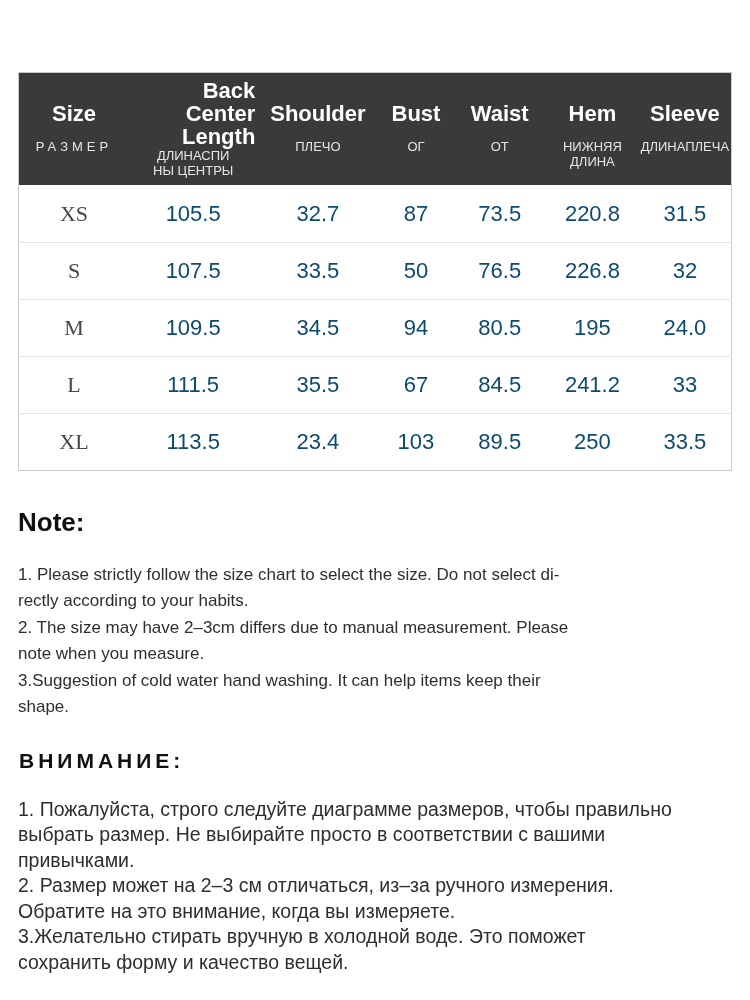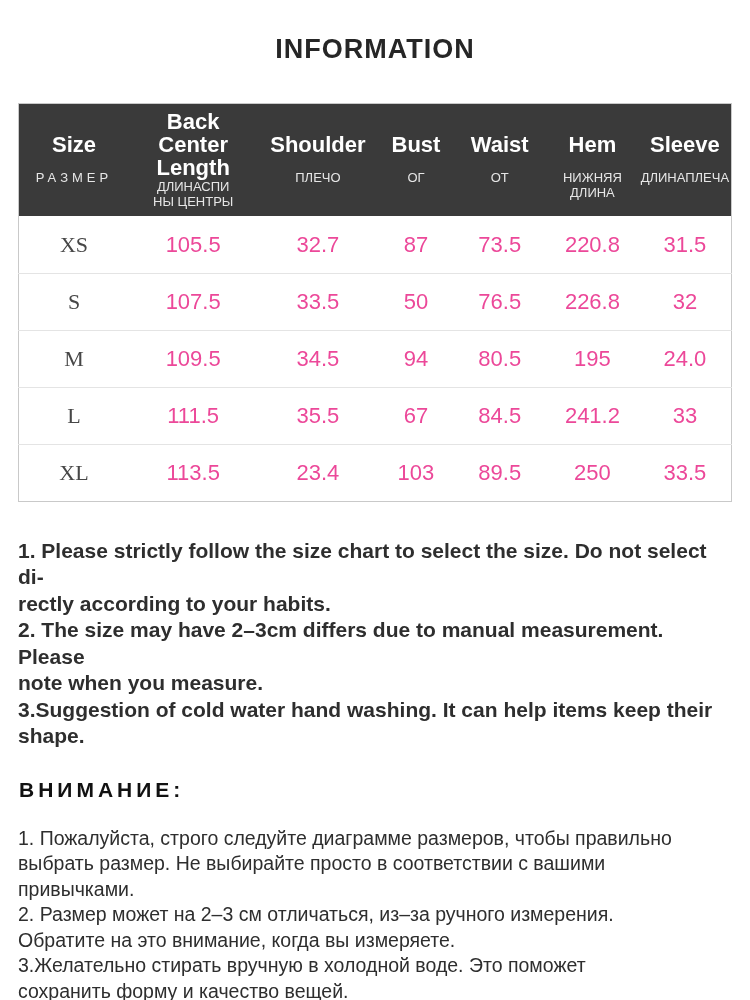--- a/index.html
+++ b/index.html
@@ -37,56 +37,56 @@
     padding: 6px 2px;
     vertical-align: middle;
   }
   .h-en {
     display: flex; align-items: center; justify-content: center;
     min-height: 50px;
     font-size: 22px;
     font-weight: bold;
     line-height: 1.05;
     white-space: pre-line;
+    text-align: right;
   }
   .h-ru {
     display: flex; align-items: flex-start; justify-content: center;
     min-height: 30px;
     margin-top: 1px;
     font-size: 13px;
     color: #e6e6e6;
     line-height: 1.15;
     white-space: pre-line;
   }
   .h-ru.spaced { letter-spacing: 4px; text-align: center; }
   table.size-table tbody td {
     height: 57px;
     text-align: center;
     vertical-align: middle;
     font-size: 22px;
-    color: #ec4899;
+    color: #0c4a6e;
   }
   table.size-table tbody td.size-cell { color: #474747; font-family: Liberation Serif, serif; }
   table.size-table tbody tr + tr td { border-top: 1px solid #e4e4e4; }
 
   
   .notes-en { margin-top: 36px; }
   .notes-en h2 {
     margin: 0;
     font-size: 26px;
     font-weight: bold;
     color: #111111;
   }
   .notes-en .note-body {
     margin-top: 24px;
-    font-size: 21px;
+    font-size: 17px;
     line-height: 26.5px;
     color: #2e2e2e;
     white-space: pre-line;
-    font-weight: bold;
   }
 
   .notes-ru { margin-top: 28px; }
   .notes-ru h2 {
     margin: 1px;
     font-size: 21px;
     font-weight: bold;
     letter-spacing: 4px;
     color: #111111;
   }
@@ -96,21 +96,20 @@
     line-height: 25.5px;
     color: #2e2e2e;
     white-space: pre-line;
   }
 </style>
 </head>
 <body>
 
 <div class="page">
 
-  <h1 class="title">INFORMATION</h1>
 
   <table class="size-table">
     <colgroup>
       <col style="width:15.5%">
         <col style="width:18%">
         <col style="width:17%">
       <col style="width:10.5%">
         <col style="width:13%">
         <col style="width:13%">
         <col style="width:13%">
@@ -193,20 +192,21 @@
         <td>23.4</td>
         <td>103</td>
         <td>89.5</td>
         <td>250</td>
         <td>33.5</td>
       </tr>
     </tbody>
   </table>
 
   <section class="notes-en">
+    <h2>Note:</h2>
     <div class="note-body">1. Please strictly follow the size chart  to select the size. Do not select di-
 rectly according to your habits.
 2. The size may have 2–3cm differs due to manual measurement. Please
 note when you measure.
 3.Suggestion of cold water hand washing. It can help items keep their
 shape.</div>
   </section>
 
   <section class="notes-ru">
     <h2>ВНИМАНИЕ:</h2>

